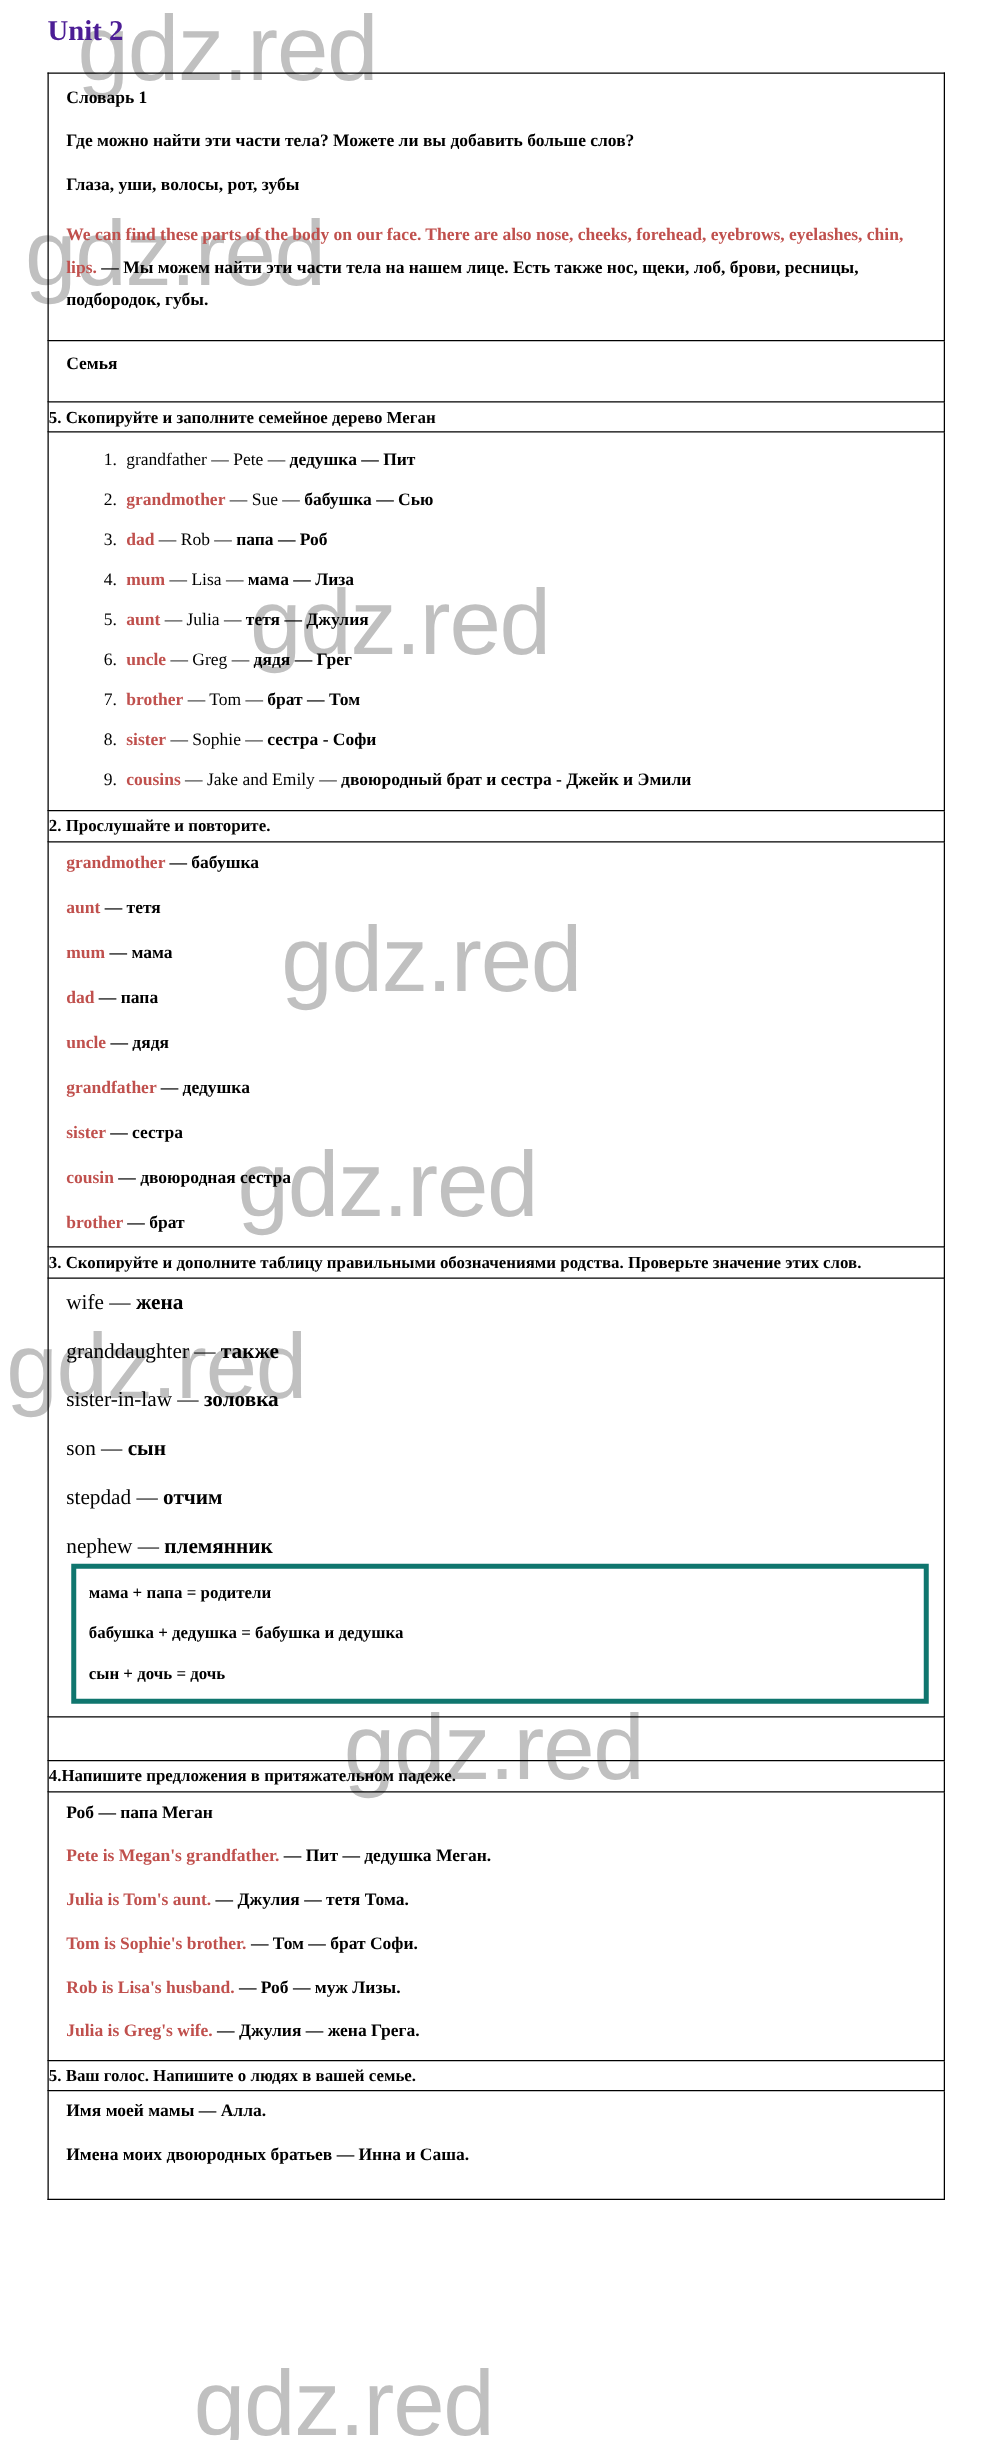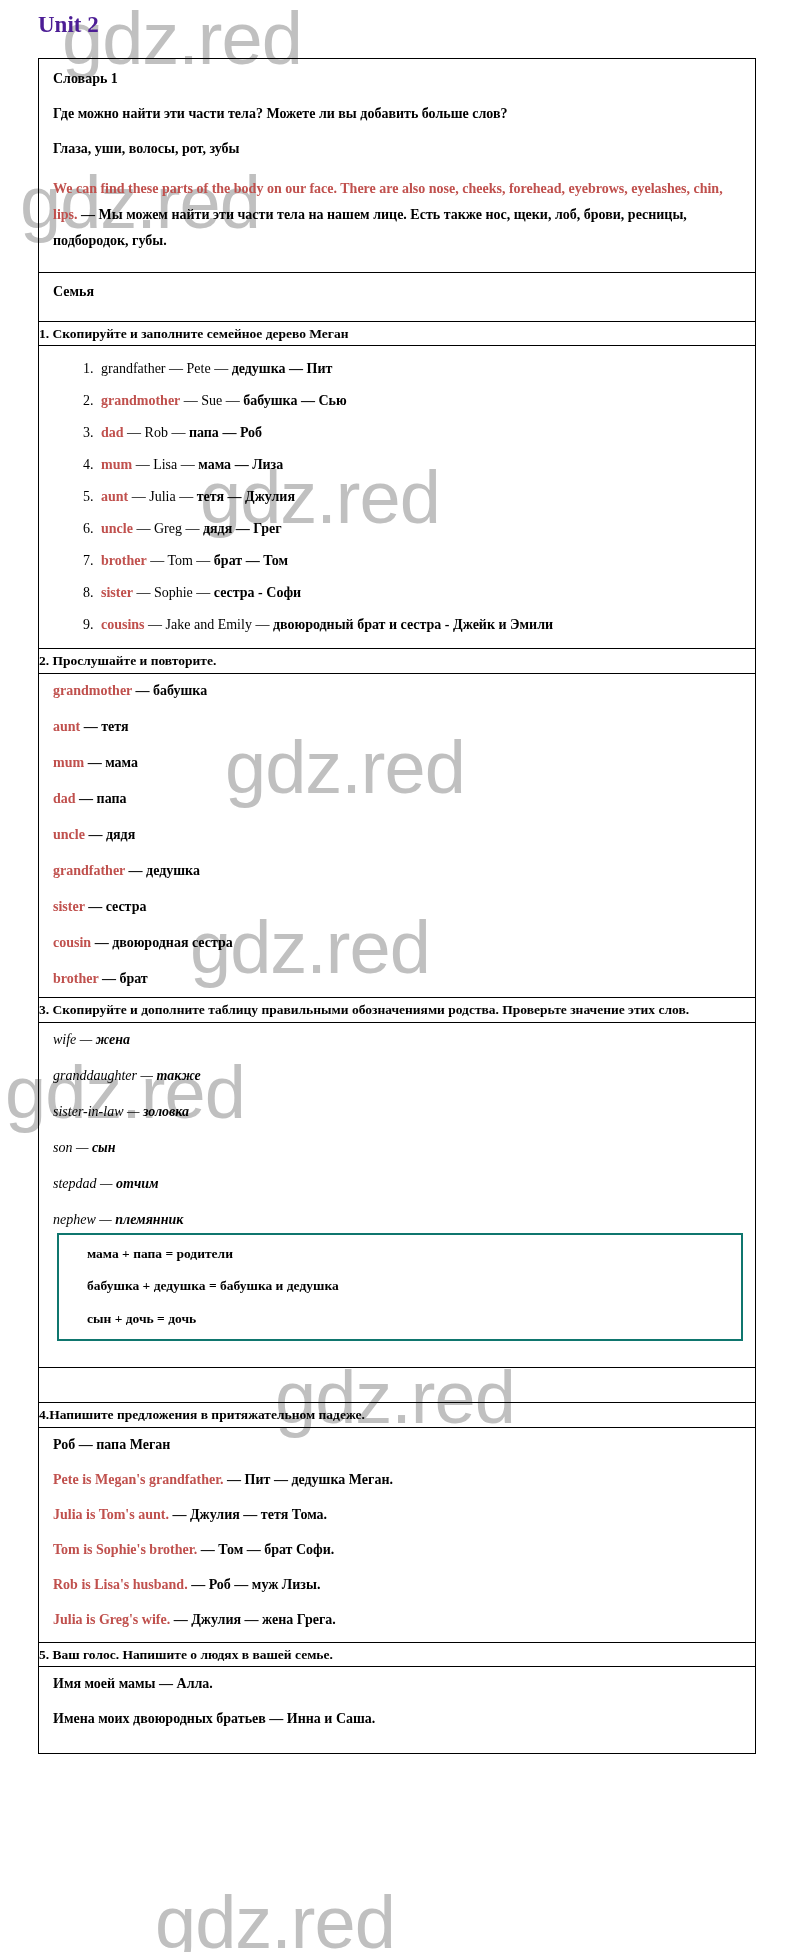--- a/index.html
+++ b/index.html
@@ -114,33 +114,32 @@
   
   .pair {
     font-size: 14px;
     margin: 0 0 22px 0;
     line-height: 1.0;
     font-family: Liberation Serif, serif;
   }
   .pair:last-child { margin-bottom: 1px; }
 
   .pair-plain {
-    font-size: 14px;
+    font-size: 17px;
     margin: 0 0 22px 0;
     line-height: 1.0;
     font-weight: normal;
-    font-style: italic;
   }
   .pair-plain:last-child { margin-bottom: 6px; }
 
   
   .eq-box {
-    border: 2px solid #0f766e;
-    margin: 6px 0 16px 4px;
-    padding: 12px 0 10px 28px;
+    border: 4px solid #0f766e;
+    margin: 6px 0 0 4px;
+    padding: 12px 0 10px 10px;
     background: transparent;
   }
   .eq-line {
     font-size: 13.5px;
     font-weight: bold;
     margin: 0 0 19px 0;
     line-height: 1.0;
   }
   .eq-line:last-child { margin-bottom: 4px; }
 
@@ -185,21 +184,21 @@
     <tr>
       <td>
         <div class="cell-body" style="padding-top:12px;padding-bottom:22px;">
           <div class="line" style="margin-bottom:0">Семья</div>
         </div>
       </td>
     </tr>
 
     <tr>
       <td class="cell-head">
-        <div class="row-head-txt nojust">1. Скопируйте и заполните семейное дерево Меган</div>
+        <div class="row-head-txt nojust">5. Скопируйте и заполните семейное дерево Меган</div>
       </td>
     </tr>
 
     <tr>
       <td>
         <div class="cell-body">
           <ol class="tree" id="task1-list">
               <li><span class="plain">grandfather</span><span class="plain"> — </span><span class="plain">Pete</span><span class="plain"> — </span><span class="ru">дедушка</span><span class="ru"> — </span><span class="ru">Пит</span></li>
               <li><span class="enb">grandmother</span><span class="plain"> — </span><span class="plain">Sue</span><span class="plain"> — </span><span class="ru">бабушка</span><span class="ru"> — </span><span class="ru">Сью</span></li>
               <li><span class="enb">dad</span><span class="plain"> — </span><span class="plain">Rob</span><span class="plain"> — </span><span class="ru">папа</span><span class="ru"> — </span><span class="ru">Роб</span></li>

